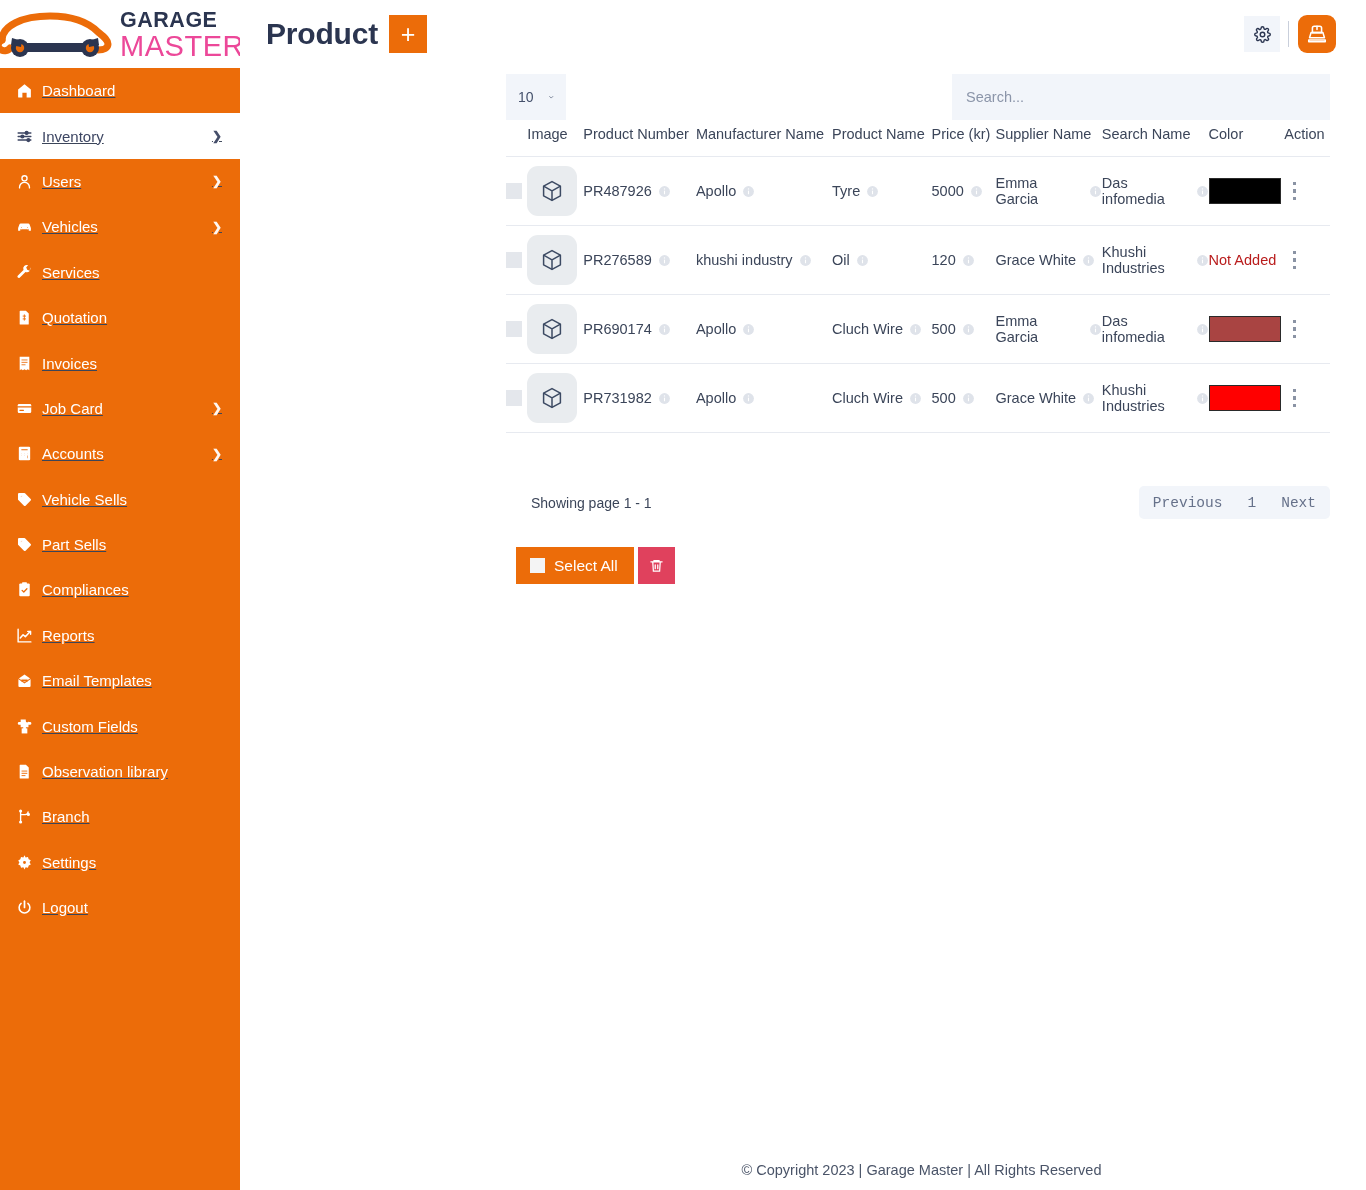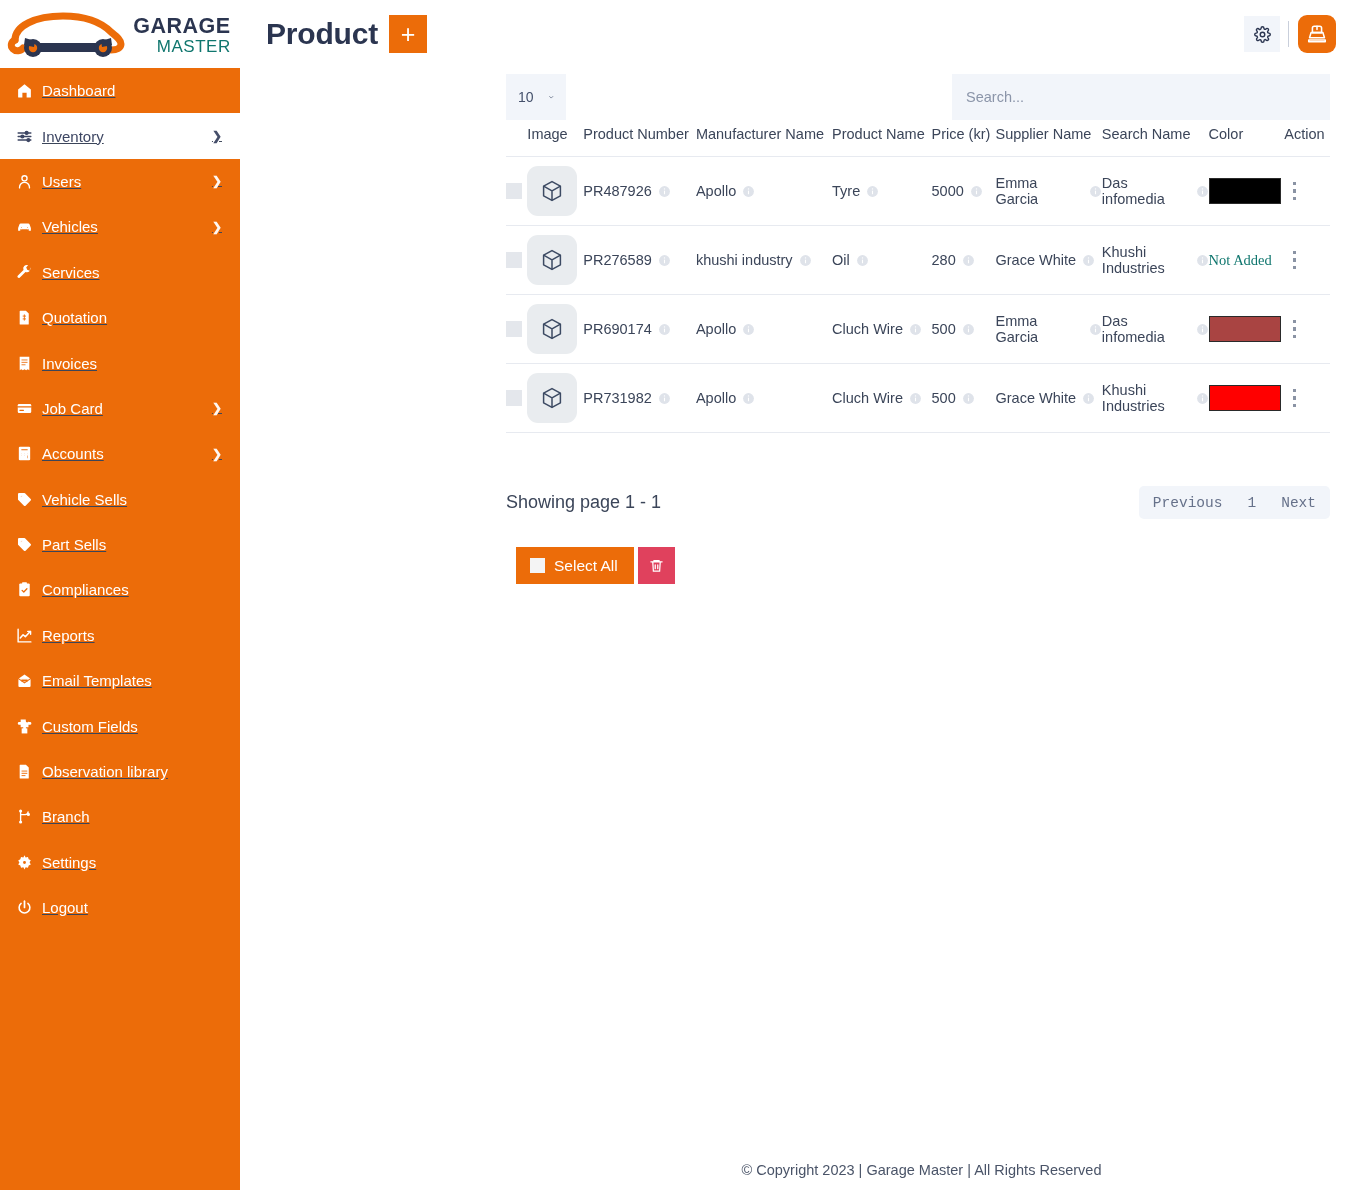--- a/index.html
+++ b/index.html
@@ -24,22 +24,22 @@
     display: flex; align-items: center; justify-content: center;
     padding: 4px 8px 0 4px;
   }
   .logo-svg { width: 126px; height: 56px; flex: 0 0 auto; }
   .logo-text { margin-left: 2px; line-height: 1.02; }
   .logo-top {
     font-size: 21.5px; font-weight: bold; letter-spacing: .5px;
     color: #2b3550; display: block;
   }
   .logo-bot {
-    font-size: 17px; font-weight: normal; letter-spacing: .5px;
-    color: #0f766e; display: block; text-align: right;
+    font-size: 29px; font-weight: normal; letter-spacing: .5px;
+    color: #ec4899; display: block; text-align: right;
   }
 
   .nav { padding: 0; text-decoration: underline; }
   .nav-item {
     display: flex; align-items: center;
     height: 45.4px; padding: 0 18px 0 16px;
     color: #ffffff; font-size: 15px; cursor: pointer;
     position: relative;
   }
   .nav-item.active { background: #ffffff; color: #3d4663; justify-content: center; }
@@ -130,33 +130,33 @@
   }
   .img-thumb {
     width: 50px; height: 50px; border-radius: 11px; background: #e9ecef;
     display: flex; align-items: center; justify-content: center;
   }
   .cellv { display: inline-flex; align-items: center; gap: 6px; }
   .info-i { flex: 0 0 auto; display: inline-flex; cursor: pointer; }
   .swatch {
     width: 72px; height: 26px; border: 1px solid #2a2a2a; display: block;
   }
-  .not-added { color: #0f766e; font-family: Liberation Serif, serif; }
+  .not-added { color: #b91c1c; }
   .kebab {
     display: flex; flex-direction: column; gap: 4px; align-items: center;
     width: 20px; cursor: pointer;
   }
   .kebab i { width: 3.5px; height: 3.5px; background: #8a93a4; display: block; }
 
   
   .tfoot {
     position: absolute; top: 486px; left: 266px; right: 36px;
     display: flex; align-items: center;
   }
-  .showing { font-size: 18px; color: #3b4559; }
+  .showing { font-size: 14px; color: #3b4559; margin-left: 25px; }
   .tfoot-spacer { flex: 1 1 auto; }
   .pager { display: flex; align-items: center; }
   .pg {
     background: #f2f5fa; color: #6b7governance; color: #66718a;
     font-size: 14.5px; height: 33px; padding: 0 14px;
     display: flex; align-items: center; cursor: pointer; border: none;
     font-family: Liberation Mono, monospace;
   }
   .pg.first { border-radius: 5px 0 0 5px; }
   .pg.last  { border-radius: 0 5px 5px 0; }
@@ -572,21 +572,21 @@
                   <span>Oil</span>
                   <span class="info-i">
                     <svg width="13" height="13" viewBox="0 0 24 24">
                       <circle cx="12" cy="12" r="10" fill="#dfe3ea"></circle>
                       <rect x="11" y="10" width="2" height="7" rx="1" fill="#ffffff"></rect>
                       <circle cx="12" cy="7.2" r="1.3" fill="#ffffff"></circle>
                     </svg>
                   </span>
                 </span></td>
               <td class="c-price"><span class="cellv">
-                  <span>280</span>
+                  <span>120</span>
                   <span class="info-i">
                     <svg width="13" height="13" viewBox="0 0 24 24">
                       <circle cx="12" cy="12" r="10" fill="#dfe3ea"></circle>
                       <rect x="11" y="10" width="2" height="7" rx="1" fill="#ffffff"></rect>
                       <circle cx="12" cy="7.2" r="1.3" fill="#ffffff"></circle>
                     </svg>
                   </span>
                 </span></td>
               <td class="c-supp"><span class="cellv">
                   <span>Grace White</span>

